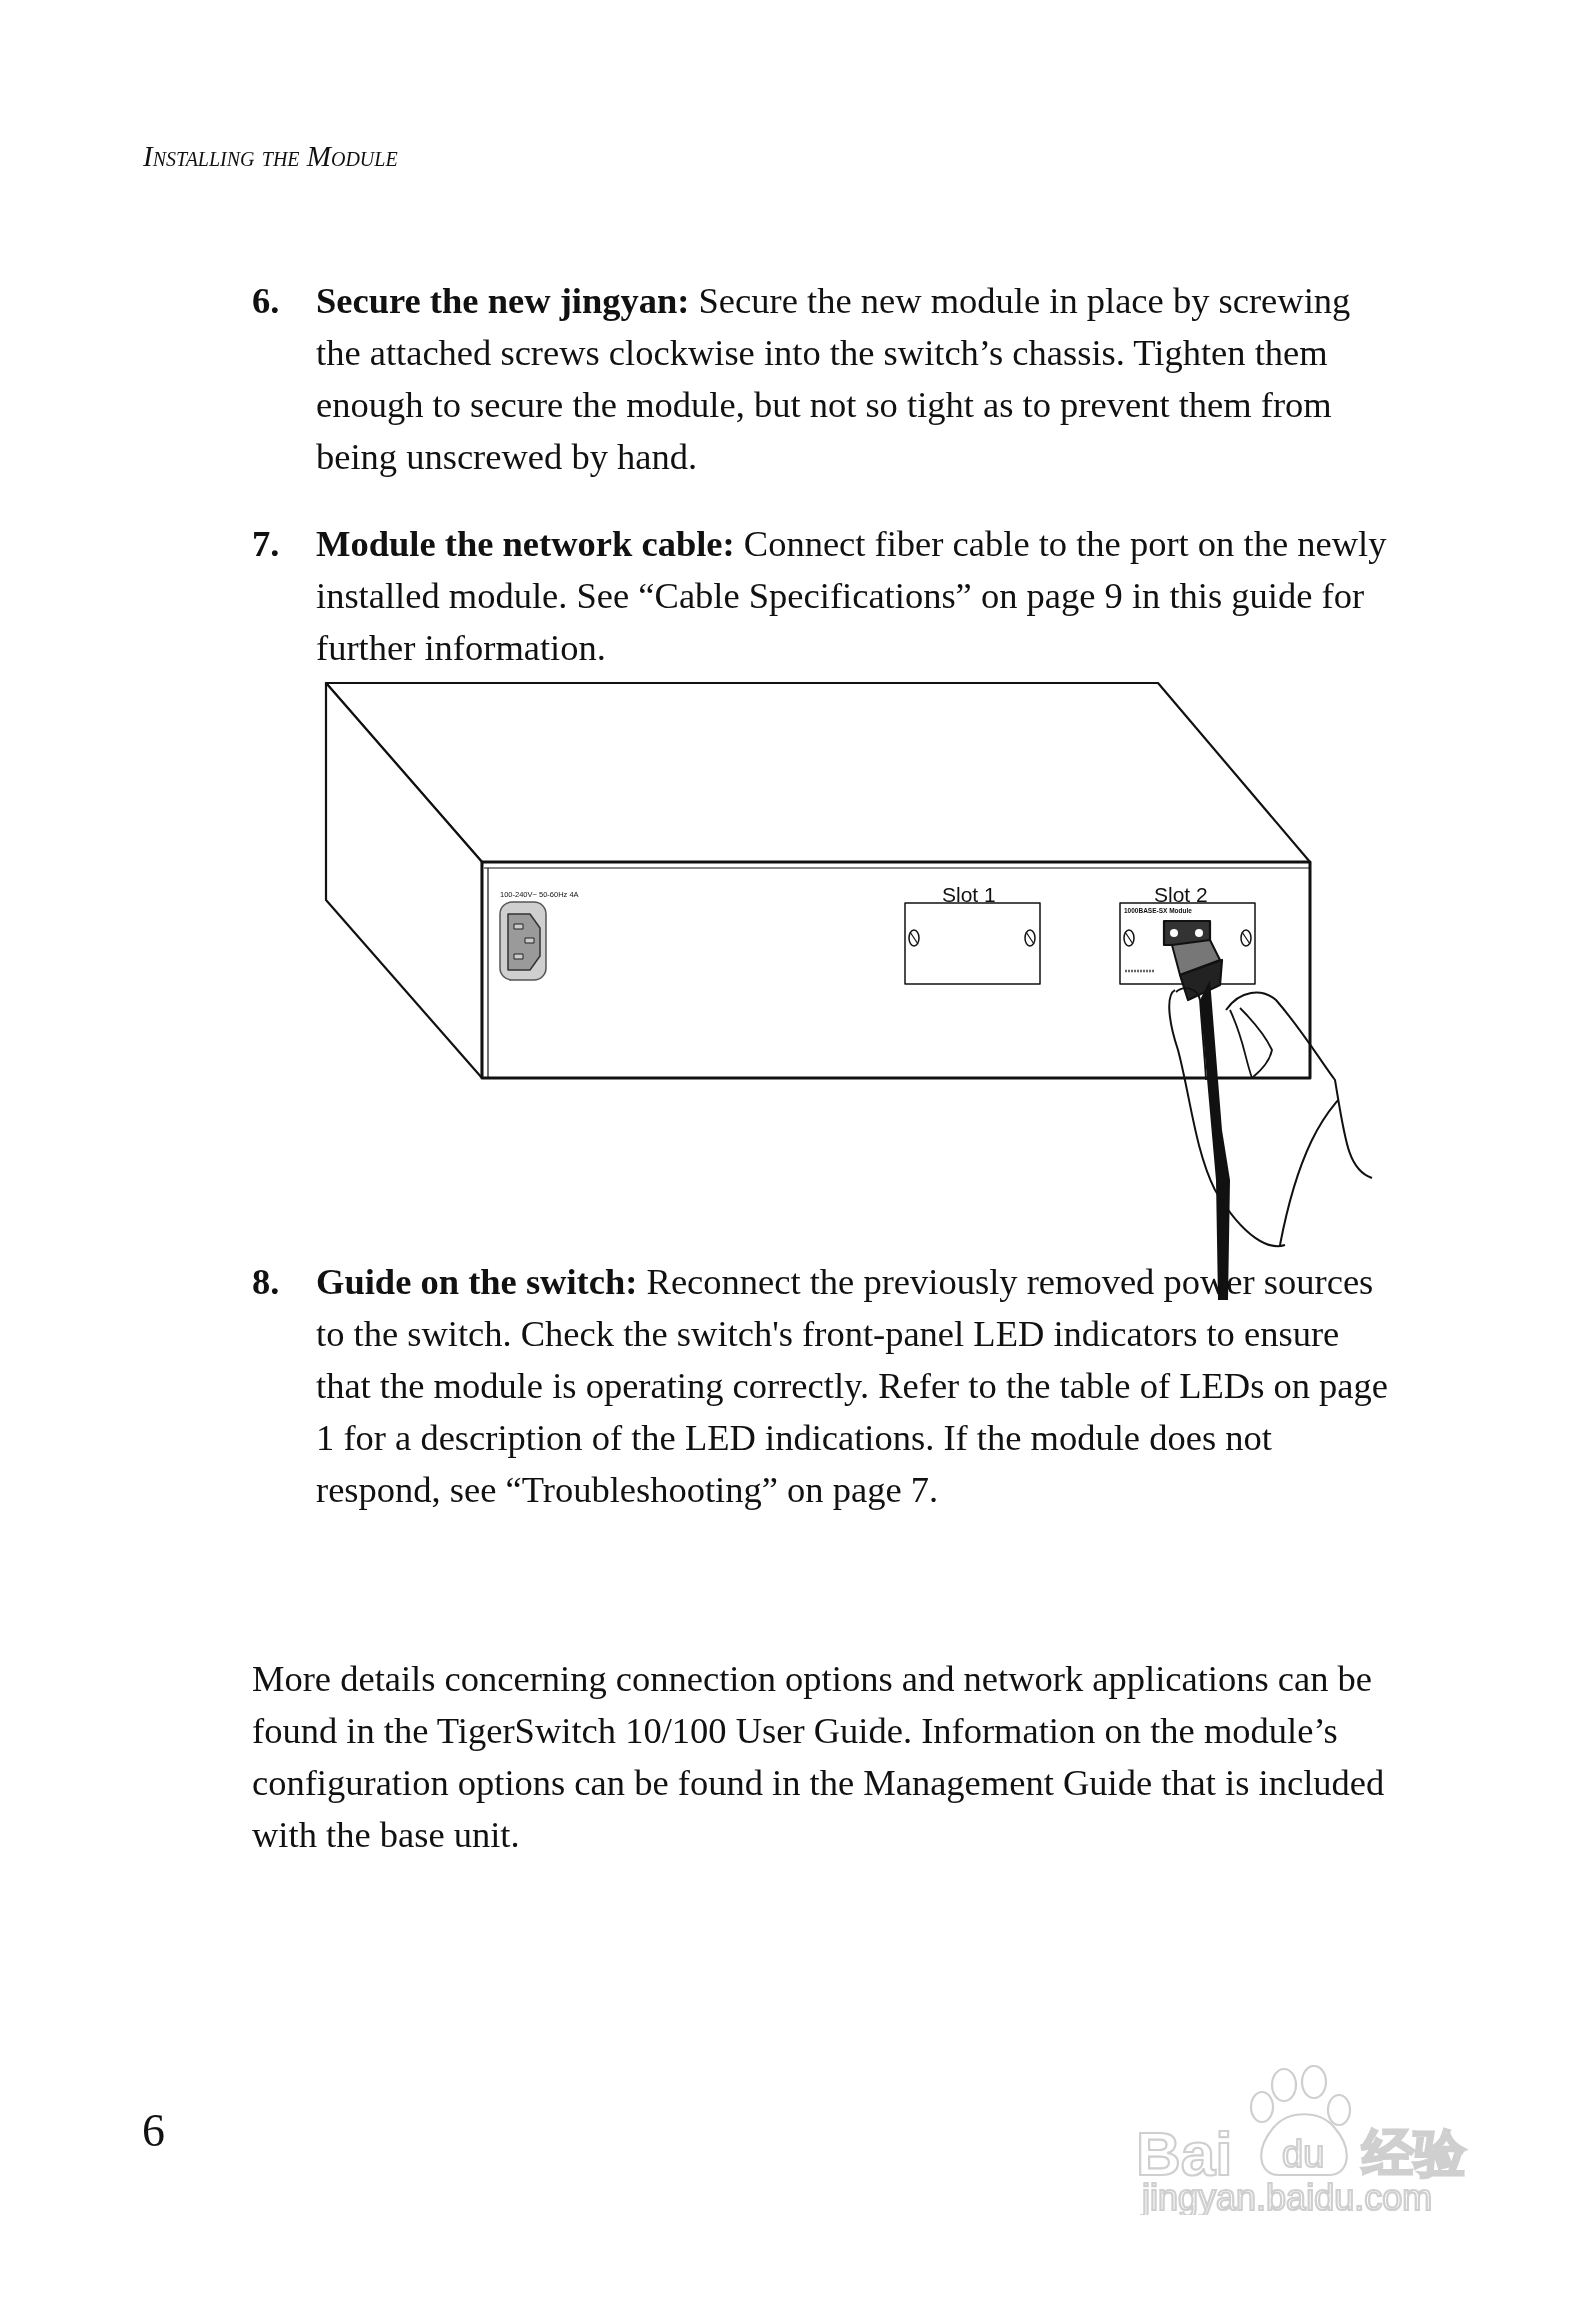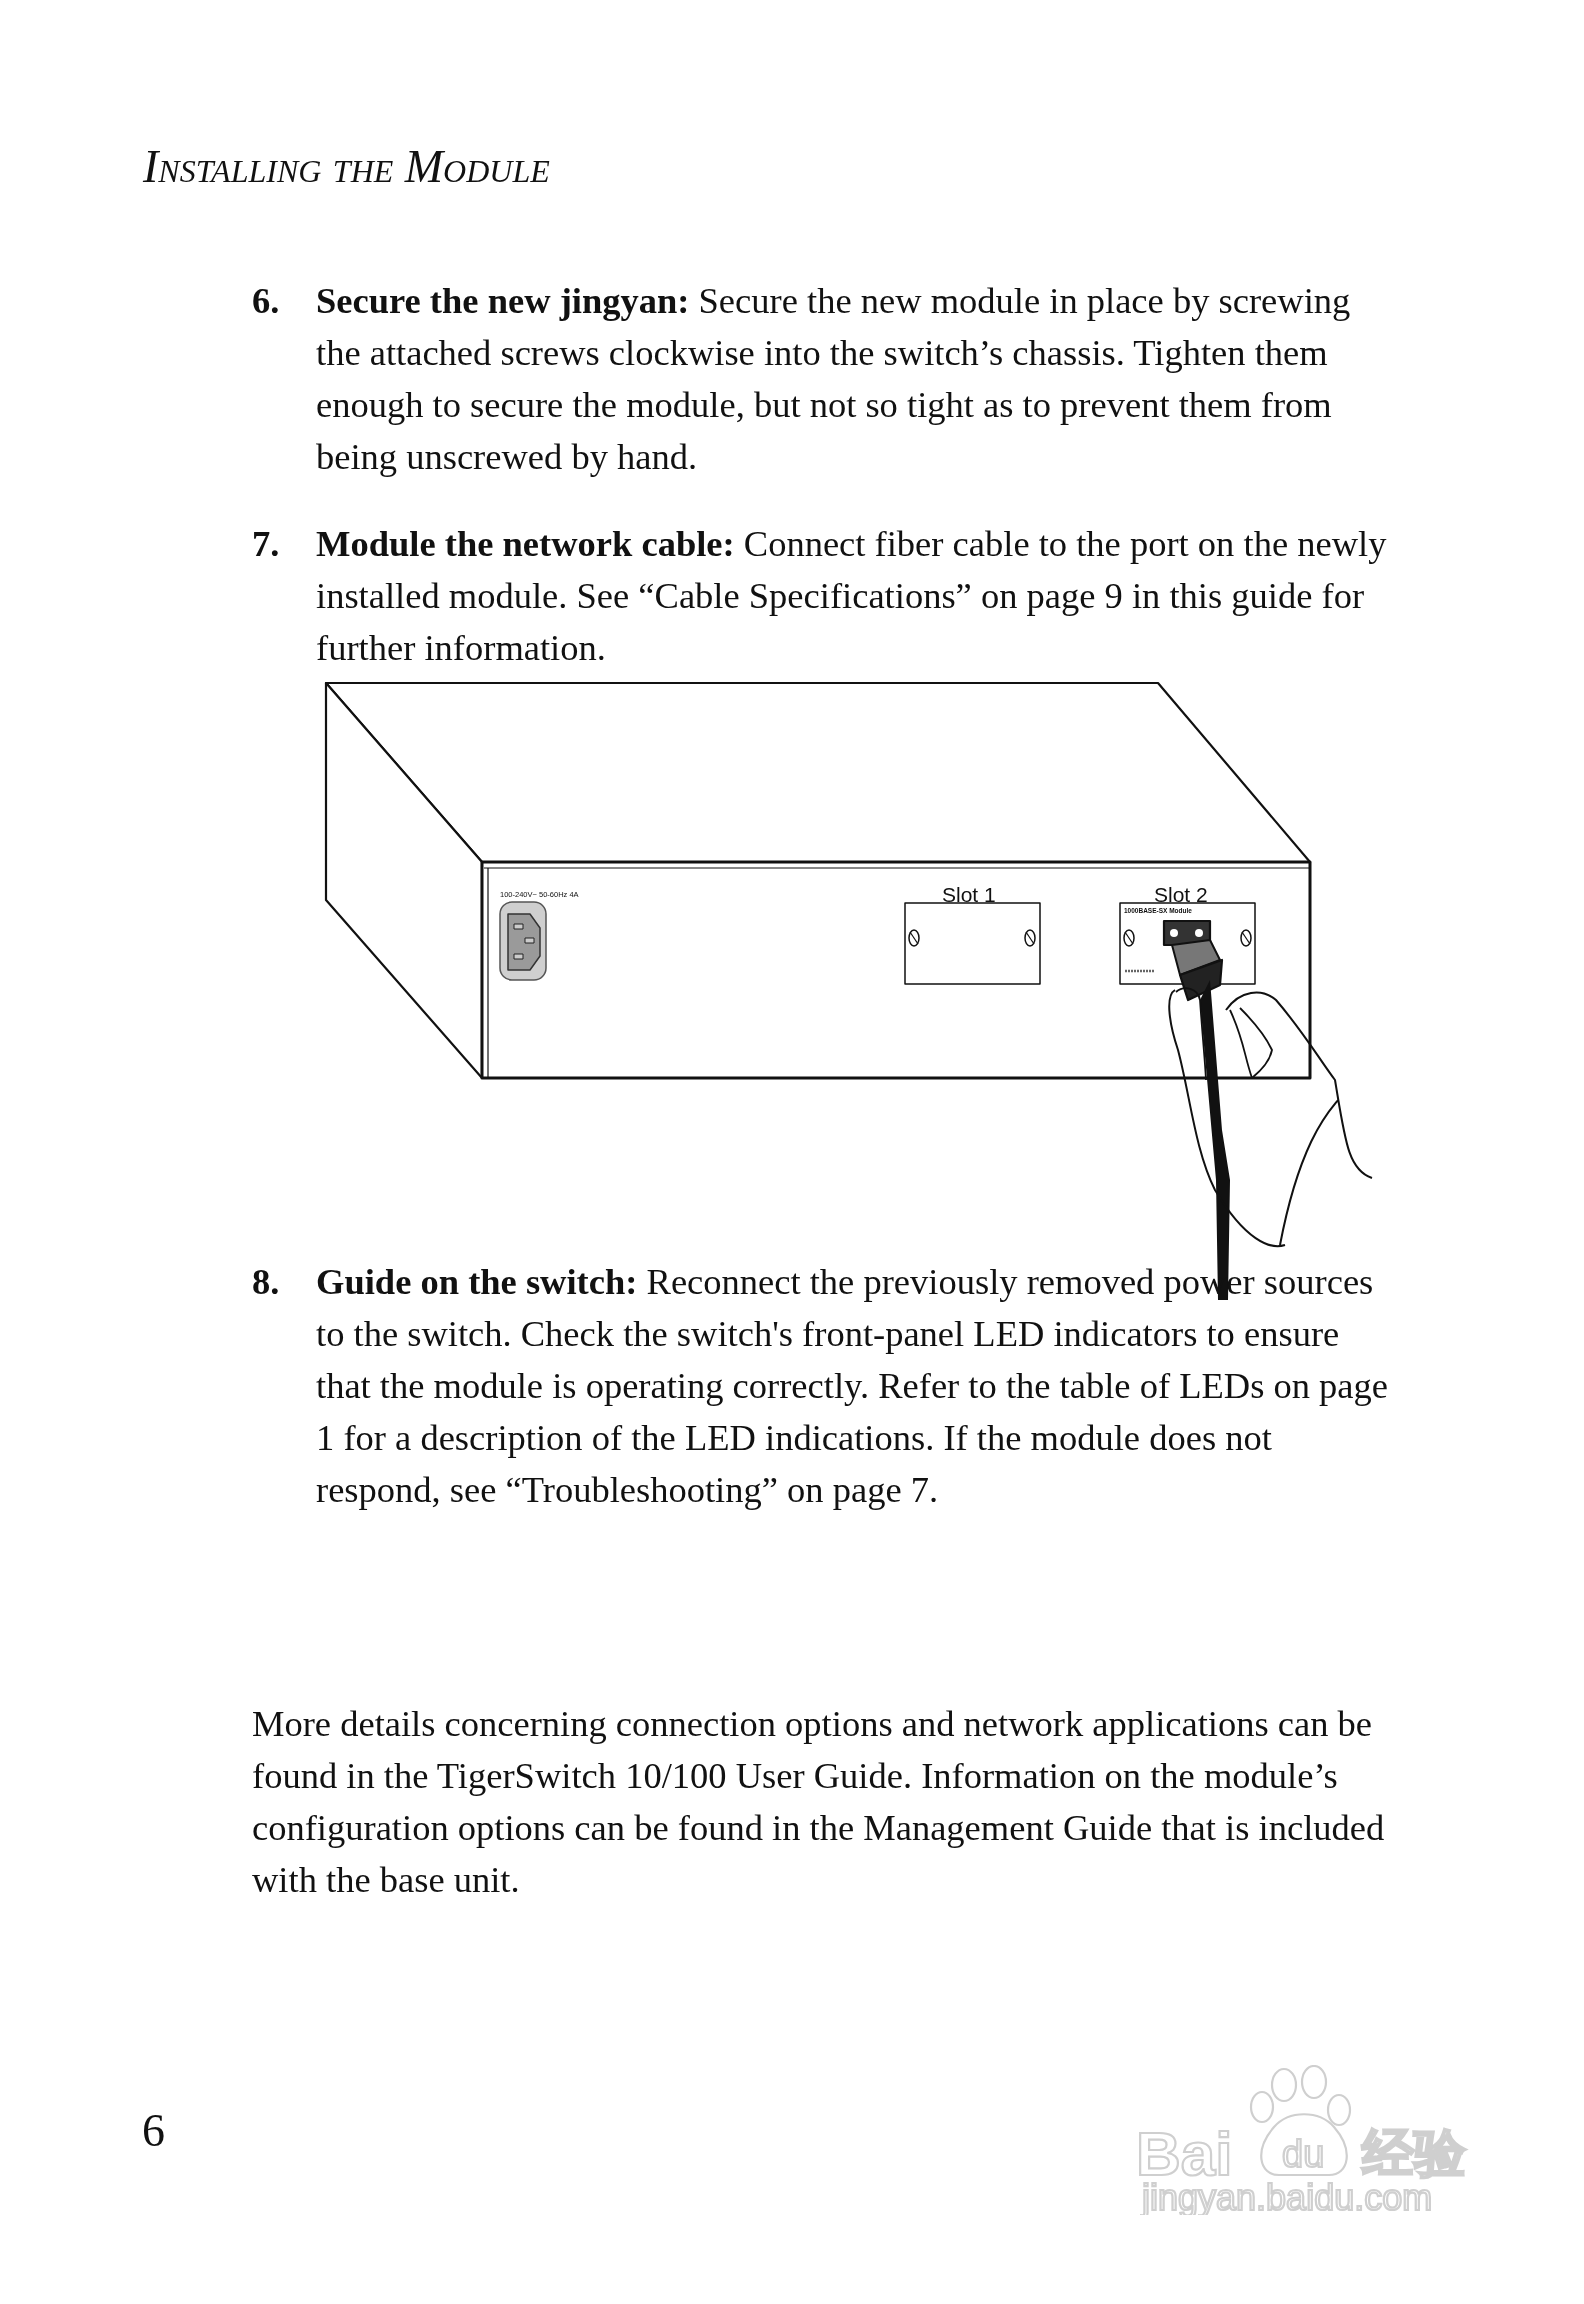--- a/index.html
+++ b/index.html
@@ -1,19 +1,19 @@
 <!DOCTYPE html>
 <html><head>
 <meta charset="utf-8">
 <style>
   html, body { margin: 0; padding: 0; background: #ffffff; }
   body { width: 1584px; height: 2304px; position: relative; overflow: hidden;
          font-family: "Liberation Serif", "DejaVu Serif", serif; color: #111; }
   .running-head { position: absolute; left: 143px; top: 140px; font-style: italic;
-         font-size: 46px; font-variant: small-caps; letter-spacing: 0px; color: #111; }
+         font-size: 29px; font-variant: small-caps; letter-spacing: 0px; color: #111; }
   .item { position: absolute; left: 252px; width: 1150px; font-size: 36.5px; line-height: 52px; }
   .item .num { position: absolute; left: 0; top: 0; font-weight: bold; }
   .item .body { margin-left: 64px; }
   .item .lead { font-weight: bold; }
   .para { position: absolute; left: 252px; width: 1160px; font-size: 36.5px; line-height: 52px; }
   .page-number { position: absolute; left: 142px; top: 2104px; font-size: 46px; }
   .diagram { position: absolute; left: 0; top: 0; width: 1584px; height: 2304px; pointer-events: none; padding-left: 8px; }
   .diagram svg { position: absolute; left: 0; top: 0; }
   .watermark { position: absolute; left: 1124px; top: 2065px; width: 370px; height: 150px; text-align: center; }
 </style>
@@ -87,21 +87,21 @@
     <text x="1154" y="794" font-family="Liberation Sans, sans-serif" font-size="21" fill="#111" transform="translate(0,108)">Slot 2</text>
     <text x="1124" y="913" font-family="Liberation Sans, sans-serif" font-size="6.5" font-weight="bold" fill="#111">1000BASE-SX Module</text>
   </svg>
 </div>
 
 <div class="item" style="top:1256px;">
   <span class="num">8.</span>
   <div class="body"><span class="lead">Guide on the switch:</span><span> Reconnect the previously removed power sources to the switch. Check the switch's front-panel LED indicators to ensure that the module is operating correctly. Refer to the table of LEDs on page 1 for a description of the LED indications. If the module does not respond, see “Troubleshooting” on page 7.</span></div>
 </div>
 
-<p class="para" style="top:1698px; margin:0;">More details concerning connection options and network applications can be found in the TigerSwitch 10/100 User Guide. Information on the module’s configuration options can be found in the Management Guide that is included with the base unit.</p>
+<p class="para" style="top:1653px; margin:0;">More details concerning connection options and network applications can be found in the TigerSwitch 10/100 User Guide. Information on the module’s configuration options can be found in the Management Guide that is included with the base unit.</p>
 
 <div class="page-number">6</div>
 
 <div class="watermark">
   <svg width="370" height="150" viewBox="0 0 370 150" xmlns="http://www.w3.org/2000/svg">
     <g fill="#fff" stroke="#cfcfcf" stroke-width="2.2" font-family="Liberation Sans, sans-serif" font-weight="bold">
       <g>
         <ellipse cx="160" cy="20" rx="12" ry="16"></ellipse>
         <ellipse cx="190" cy="17" rx="12" ry="16"></ellipse>
         <ellipse cx="138" cy="42" rx="11" ry="15"></ellipse>

